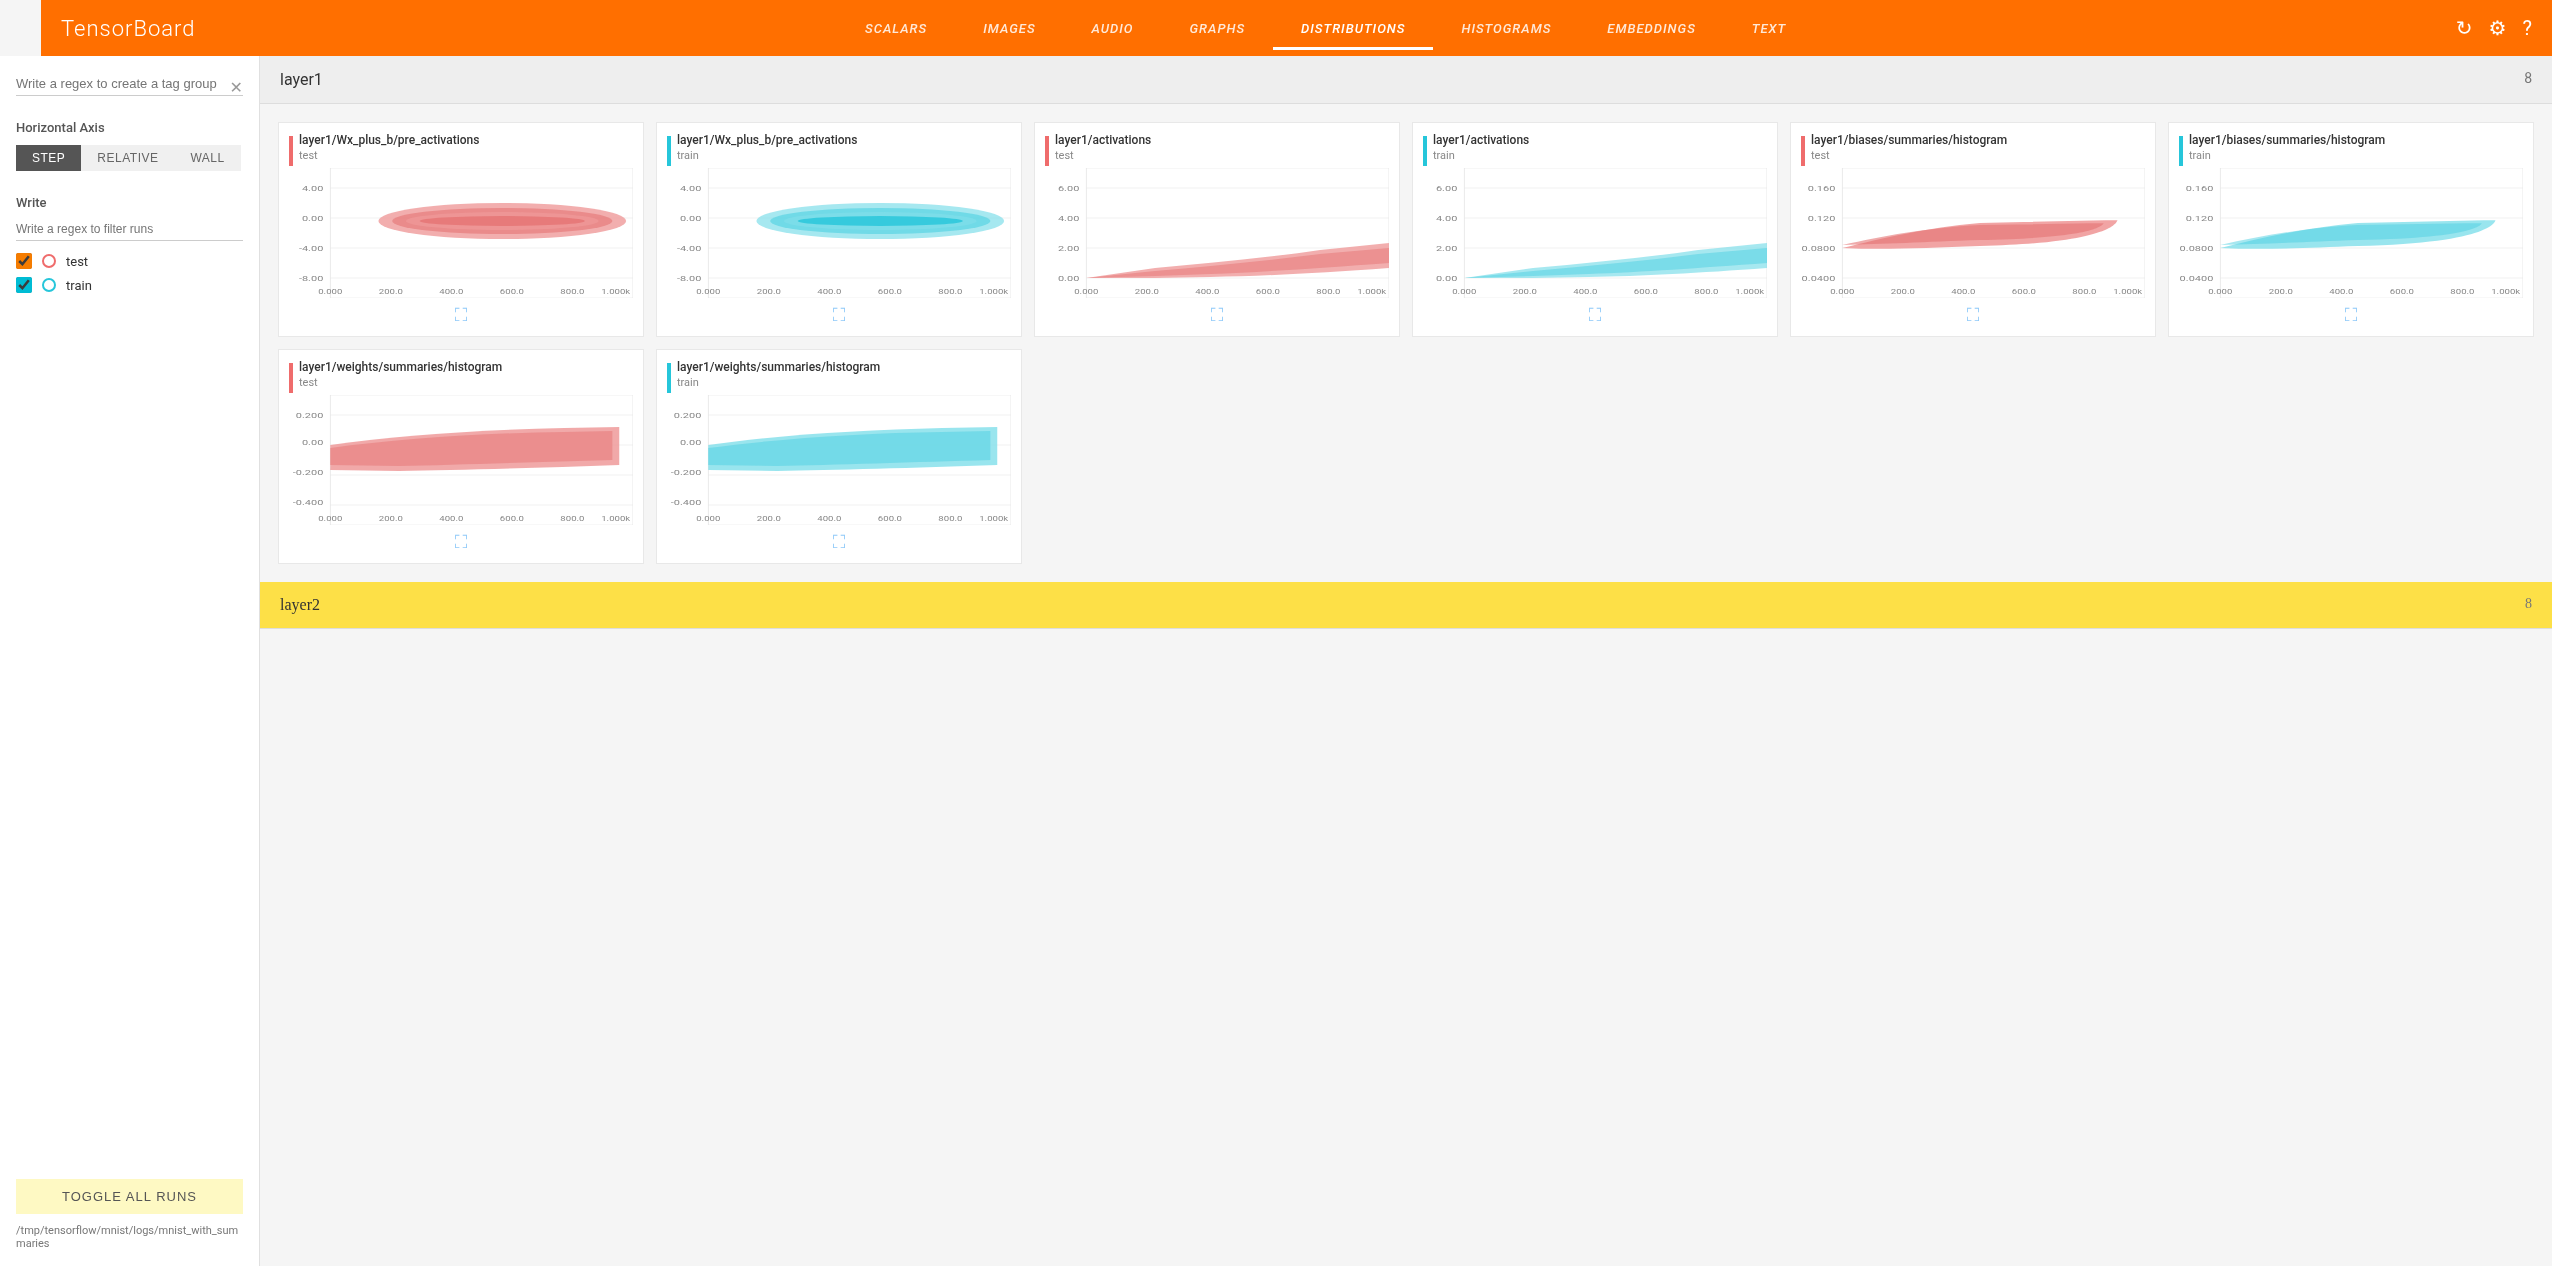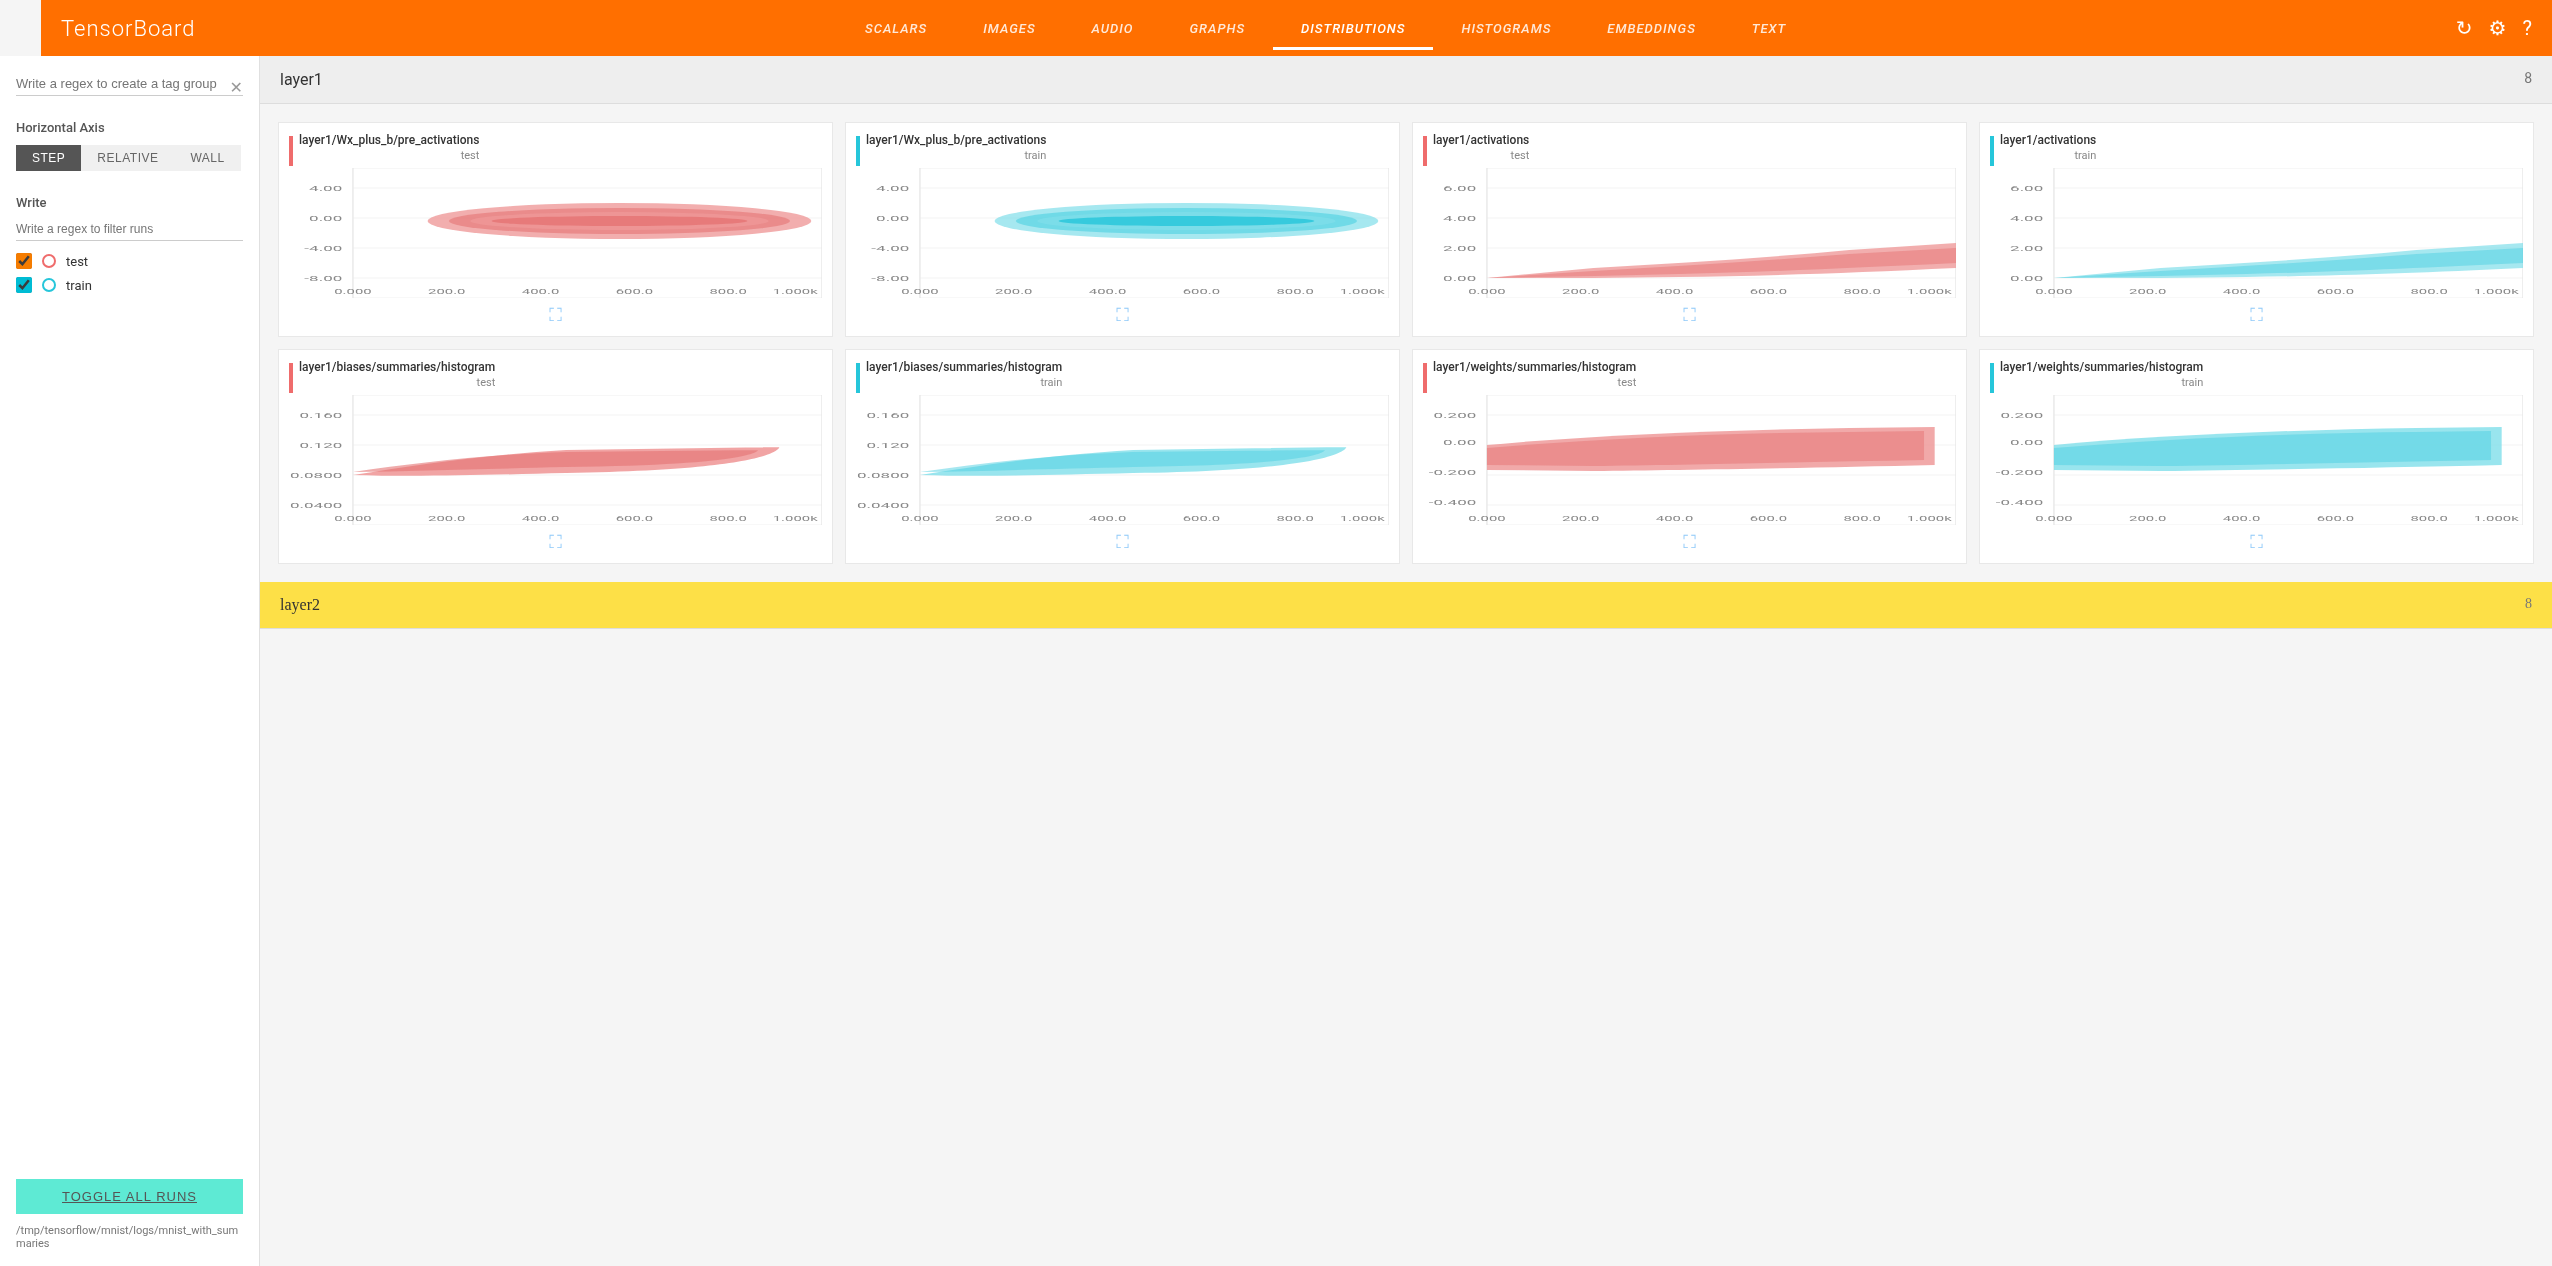--- a/index.html
+++ b/index.html
@@ -170,29 +170,28 @@
       font-size: 13px;
       color: #333;
     }
     .sidebar-bottom {
       margin-top: auto;
       padding-top: 16px;
     }
     .toggle-all-btn {
       width: 100%;
       padding: 10px;
-      background: #5eead4;
+      background: #fef9c3;
       border: none;
       font-size: 13px;
       font-weight: 500;
       letter-spacing: 1px;
       color: #555;
       cursor: pointer;
       text-transform: uppercase;
-      text-decoration: underline;
     }
     .sidebar-path {
       font-size: 11px;
       color: #777;
       margin-top: 10px;
       word-break: break-all;
     }
 
     
     .content {
@@ -211,25 +210,24 @@
       font-size: 16px;
       color: #333;
       font-weight: 400;
     }
     .section-count {
       font-size: 14px;
       color: #777;
     }
     .charts-grid {
       display: grid;
-      grid-template-columns: repeat(4, 1fr);
+      grid-template-columns: repeat(6, 1fr);
       gap: 0;
       padding: 12px;
       background: #f5f5f5;
-      text-align: right;
     }
     .chart-card {
       background: white;
       margin: 6px;
       padding: 10px;
       border: 1px solid #e8e8e8;
     }
     .chart-title {
       font-size: 12px;
       color: #333;

